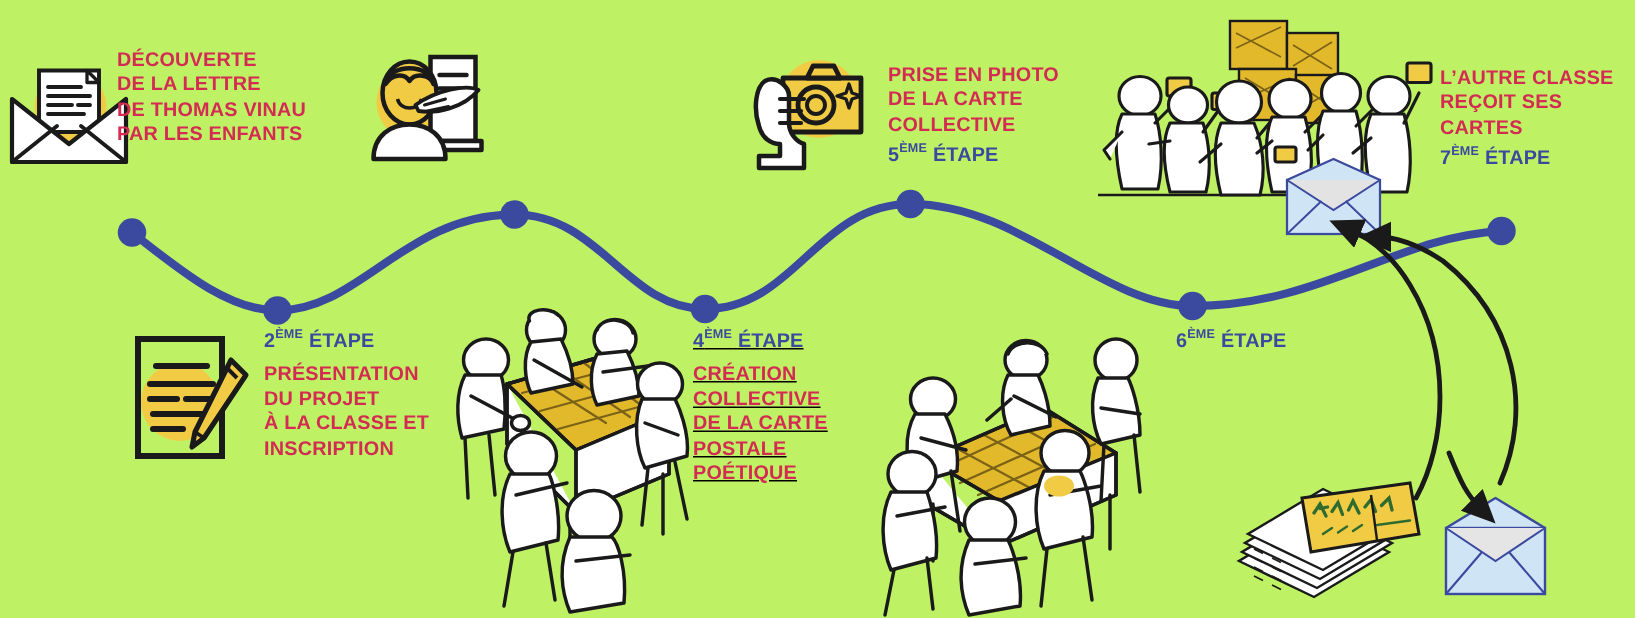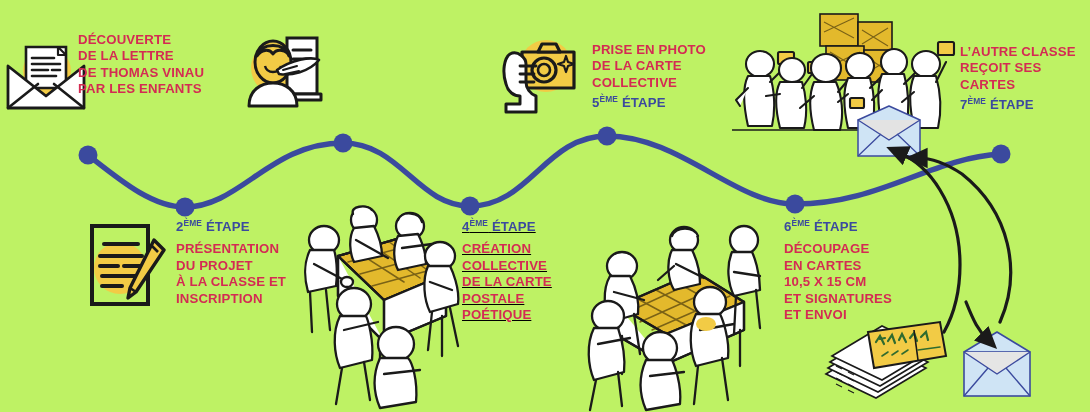--- a/index.html
+++ b/index.html
@@ -290,25 +290,20 @@
         <path d="M58 146 C50 164, 52 182, 58 196 L92 190 C94 170, 86 150, 84 146 Z" fill="#fff"></path>
         <path d="M62 162 L96 158"></path>
 
         <ellipse cx="118" cy="110" rx="10" ry="7" fill="#F2CB45" stroke="none"></ellipse>
       </g>
     </svg>
   </div>
 
   <div class="abs stack-num-first" style="left:784px; top:219px; width:160px;">
     <p class="step-num"><span>6</span><sup>ÈME</sup>&nbsp;<span>ÉTAPE</span></p>
-    <p class="step-title">DÉCOUPAGE
-EN CARTES
-10,5 X 15 CM
-ET SIGNATURES
-ET ENVOI</p>
   </div>
 
   <div class="abs" style="left:822px; top:316px;">
     <svg width="130" height="96" viewBox="0 0 130 96">
       <g fill="#fff" stroke="#1A1A1A" stroke-width="1.6">
         <path d="M4 58 L54 82 L104 52 L54 28 Z"></path>
         <path d="M6 52 L56 76 L106 46 L56 22 Z"></path>
         <path d="M8 46 L58 70 L108 40 L58 16 Z"></path>
         <path d="M10 40 L60 64 L110 34 L60 10 Z"></path>
       </g>

